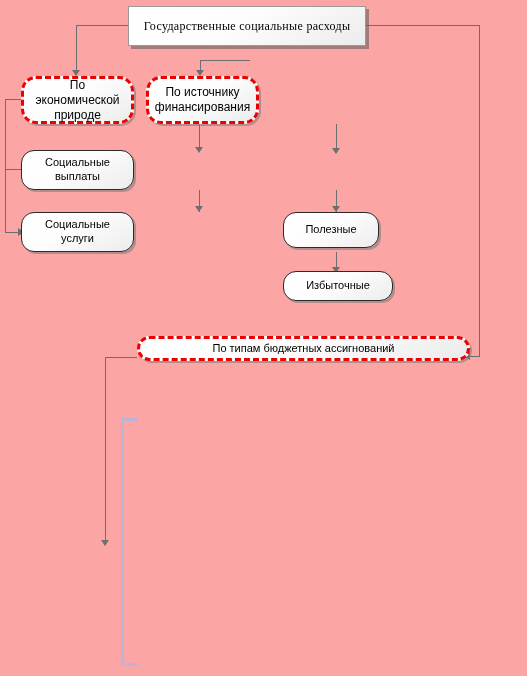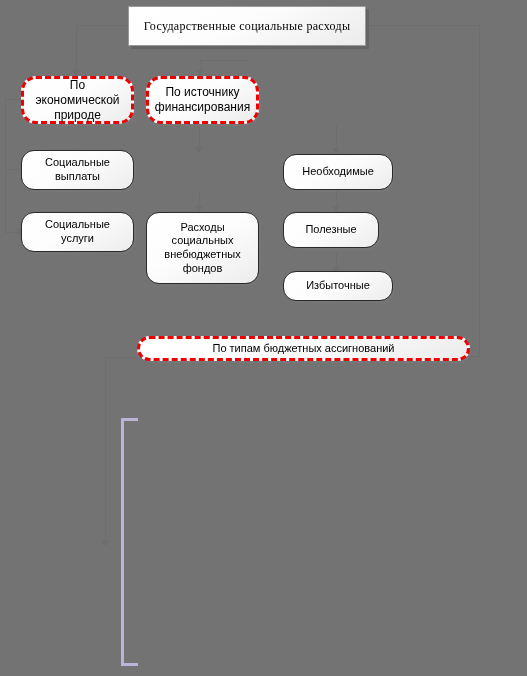--- a/index.html
+++ b/index.html
@@ -4,21 +4,21 @@
 <style>
   html, body {
     margin: 0;
     padding: 0;
     background: #000000;
   }
   #canvas {
     position: relative;
     width: 527px;
     height: 676px;
-    background: #737373;
+    background: #fca5a5;
     overflow: hidden;
     font-family: "Liberation Sans", sans-serif;
   }
 
   
   .node {
     position: absolute;
     box-sizing: border-box;
     display: flex;
     align-items: center;
@@ -166,30 +166,21 @@
     <span class="lbl">Социальные
 выплаты</span>
   </div>
 
   <div class="node plain" style="left:21px; top:212px; width:113px; height:40px;">
     <span class="lbl">Социальные
 услуги</span>
   </div>
 
 
-  <div class="node plain" style="left:146px; top:212px; width:113px; height:72px;">
-    <span class="lbl">Расходы
-социальных
-внебюджетных
-фондов</span>
-  </div>
 
-  <div class="node plain" style="left:283px; top:154px; width:110px; height:36px;">
-    <span class="lbl">Необходимые</span>
-  </div>
 
   <div class="node plain" style="left:283px; top:212px; width:96px; height:36px;">
     <span class="lbl">Полезные</span>
   </div>
 
   <div class="node plain" style="left:283px; top:271px; width:110px; height:30px;">
     <span class="lbl">Избыточные</span>
   </div>
 
   <div class="node redbox wide" style="left:137px; top:336px; width:333px; height:25px;text-align:right;">

